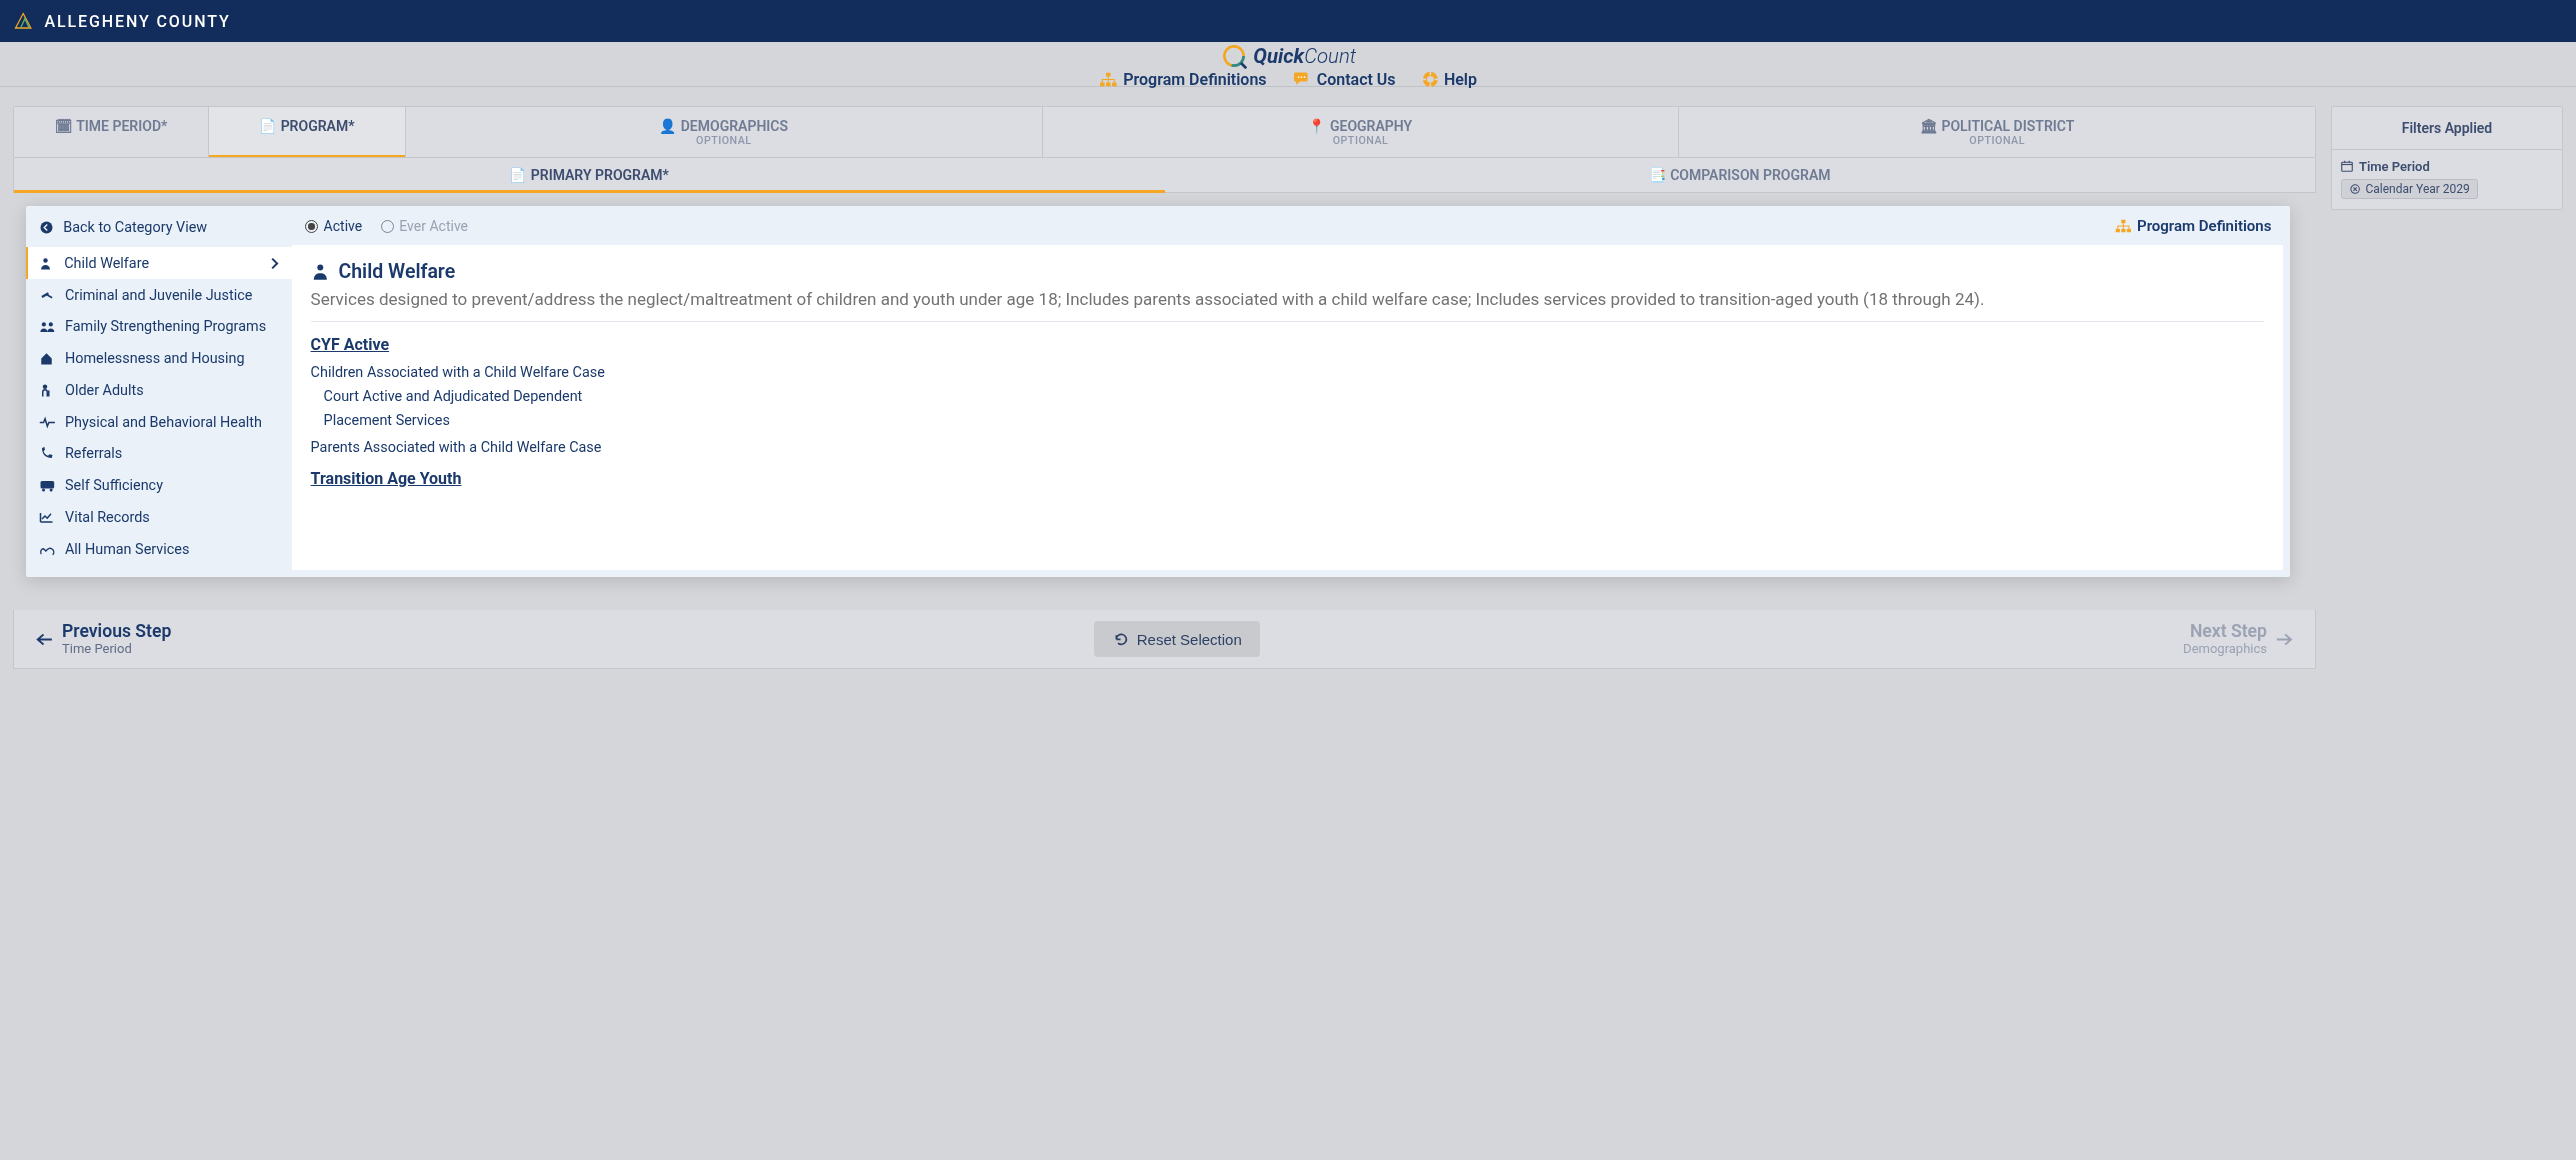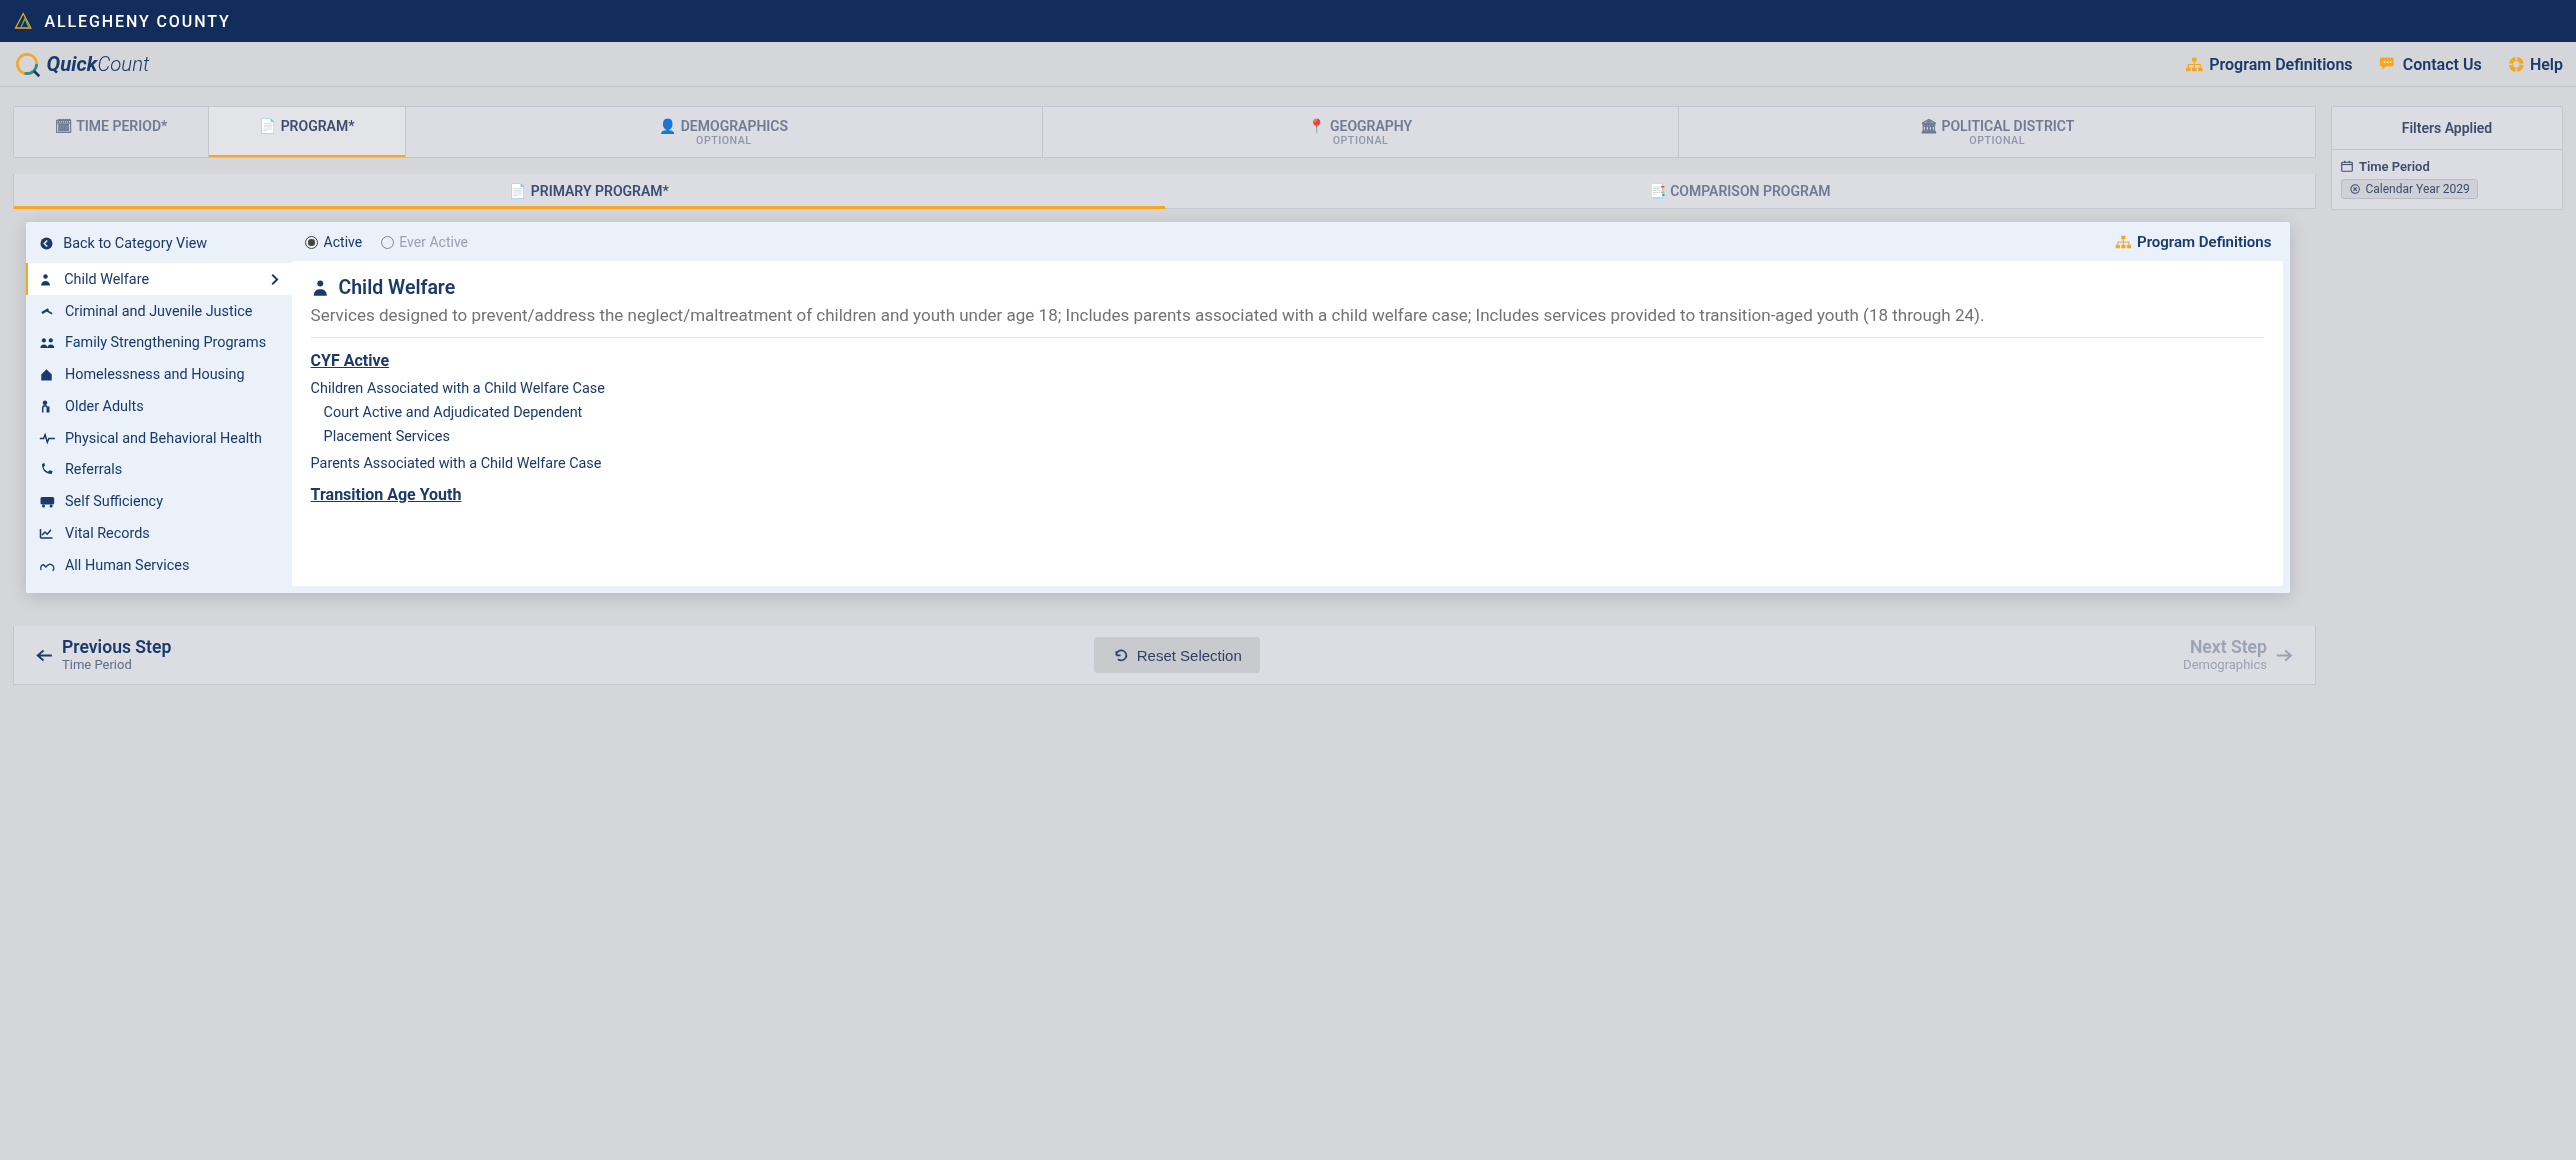--- a/index.html
+++ b/index.html
@@ -26,20 +26,21 @@
   }
   
   .sub-header {
     background: #d5d6da;
     height: 45px;
     display: flex;
     align-items: center;
     justify-content: space-between;
     padding: 0 13px;
     border-bottom: 1.9px solid #bfc1c8;
+    flex-direction: column;
   }
   .logo-block { display: flex; align-items: center; gap: 5.6px; }
   .logo-text { font-style: italic; font-size: 20.4px; color: #1b3a6b; }
   .logo-text strong { font-weight: 700; }
   .header-links { display: flex; gap: 26px; align-items: center; }
   .header-link {
     display: flex; align-items: center; gap: 5.6px;
     color: #1b3a6b; font-weight: 600; font-size: 16px;
     cursor: pointer;
   }
@@ -55,21 +56,21 @@
   .left-col { flex: 1 1 auto; min-width: 0; }
   .right-col { width: 232px; flex-shrink: 0; }
 
   
   .step-tabs {
     display: flex;
     border: 0.9px solid #c4c6cc;
     border-radius: 1.9px;
     background: #dcdde2;
     overflow: hidden;
-    margin-bottom: 16px;
+    margin-bottom: 0;
   }
   .step-tab {
     flex: 1;
     border-right: 0.9px solid #c4c6cc;
     padding: 11px 7.4px 9.3px 7.4px;
     text-align: center;
     color: #6f7b93;
     cursor: pointer;
     font-weight: 600;
     font-size: 14px;

